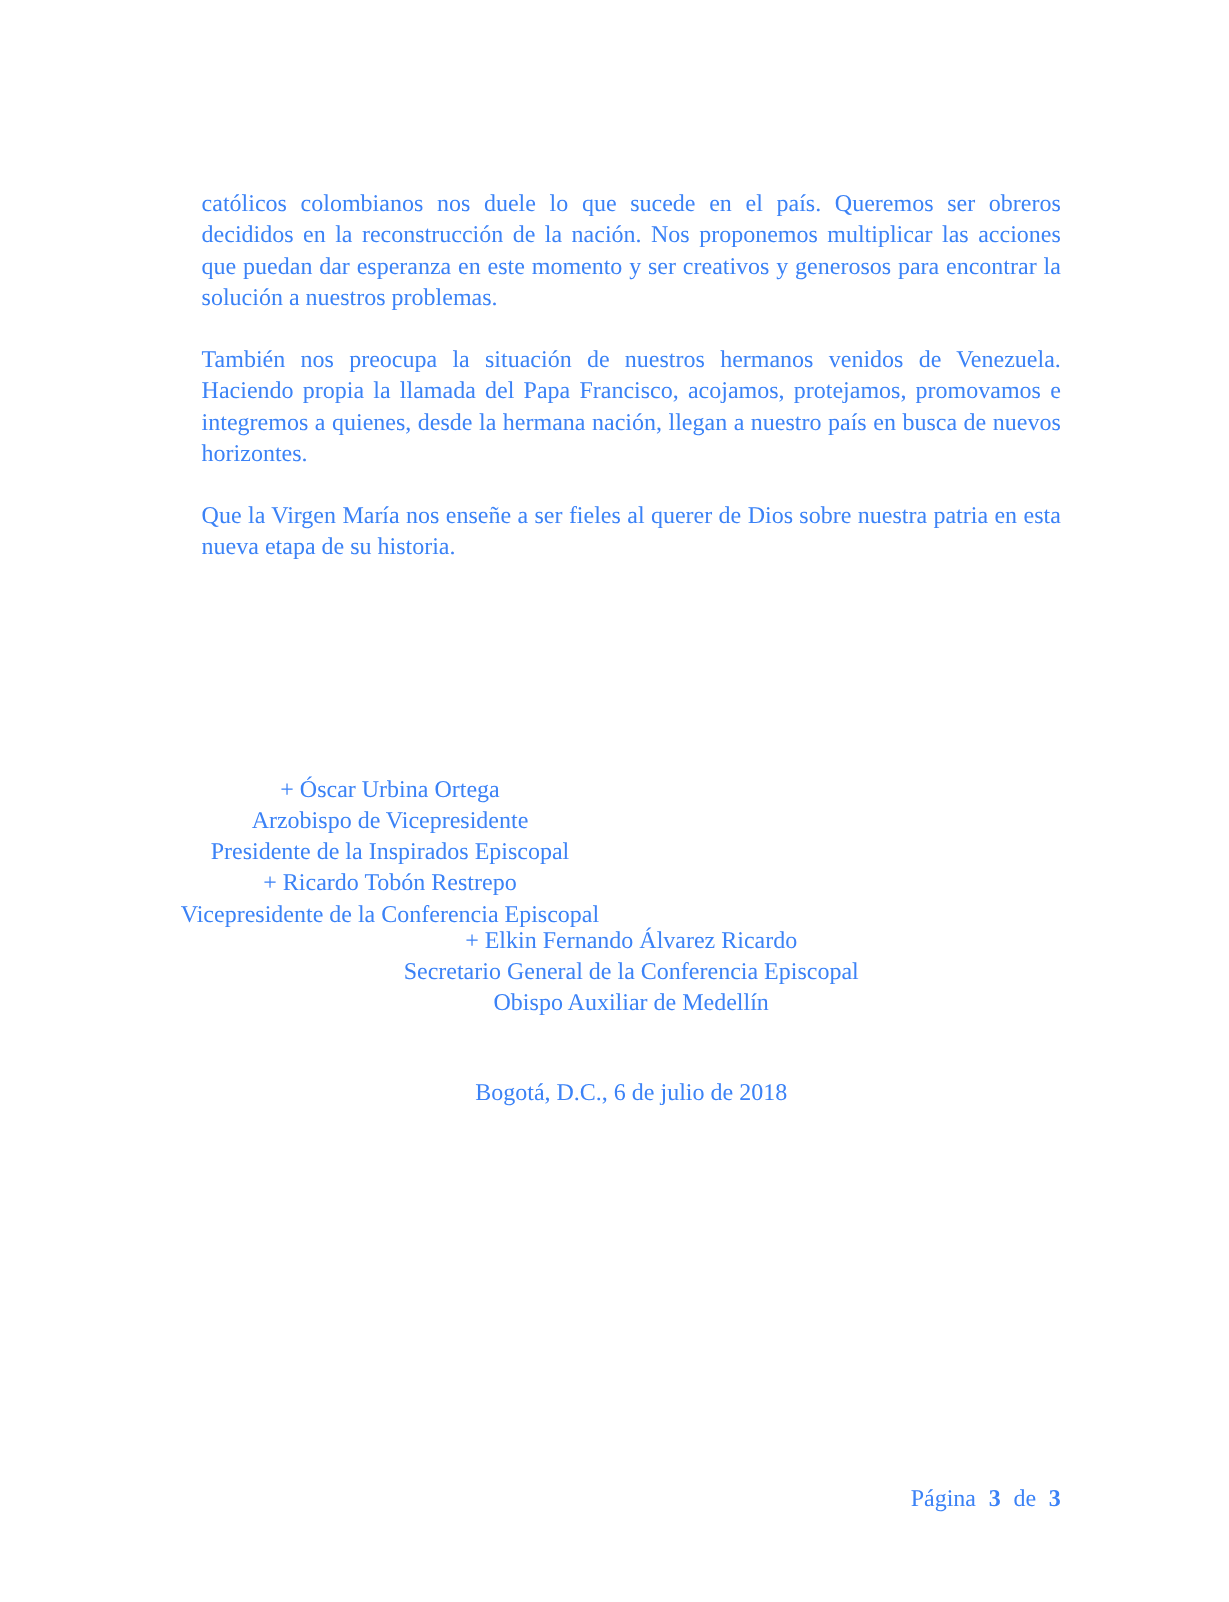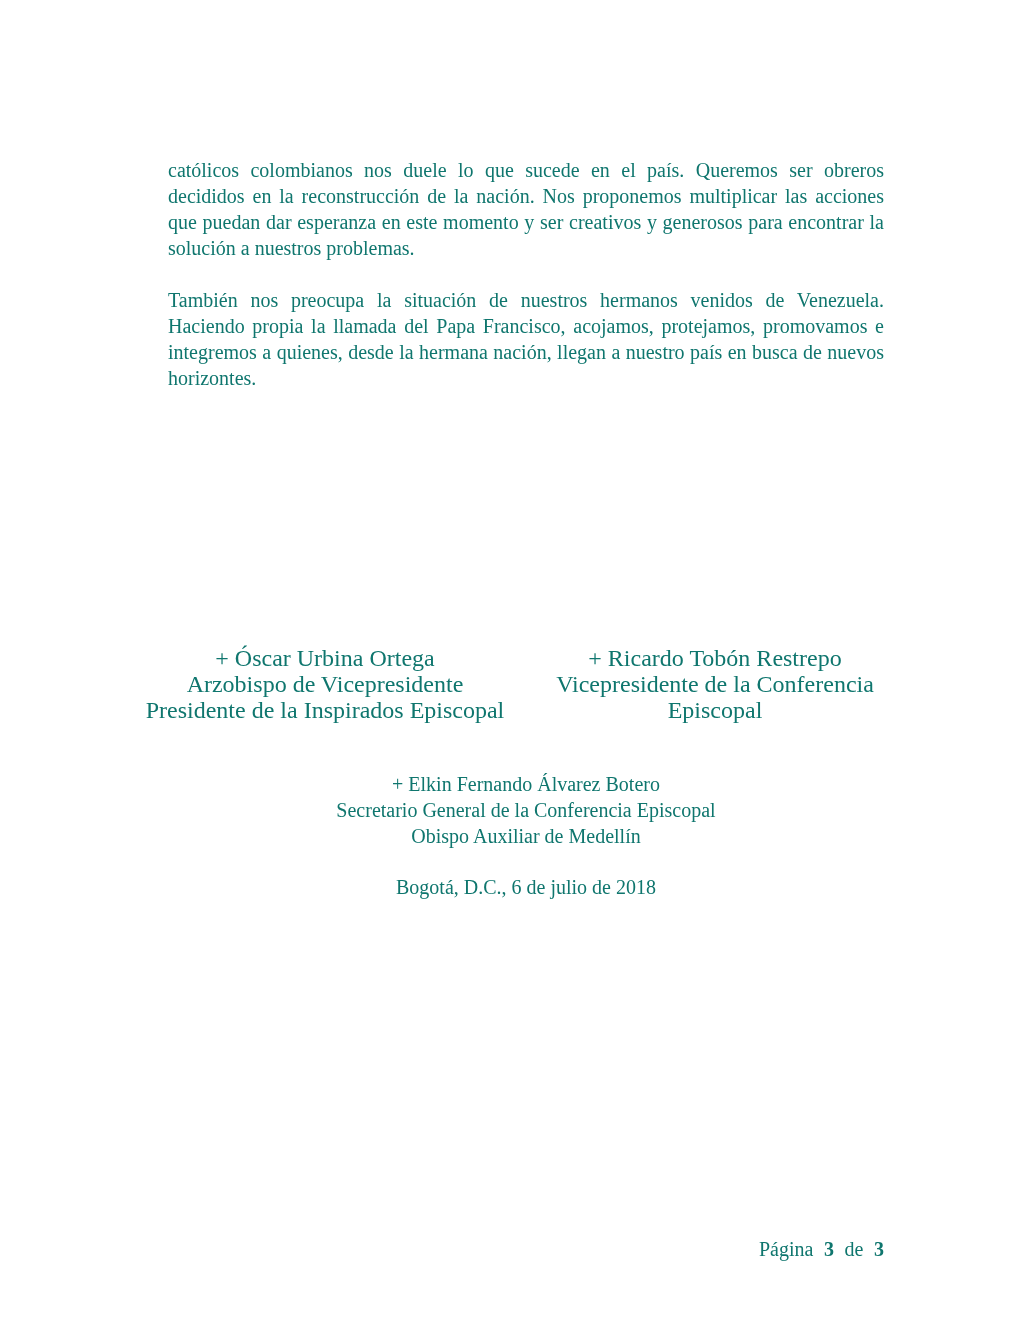--- a/index.html
+++ b/index.html
@@ -7,21 +7,21 @@
     margin: 0;
     padding: 0;
     background: #ffffff;
   }
   .page {
     position: relative;
     width: 1024px;
     height: 1335px;
     background: #ffffff;
     font-family: "Liberation Serif", "DejaVu Serif", serif;
-    color: #0f766e;
+    color: #3b82f6;
     overflow: hidden;
     border-radius: 31px;
   }
   .text-block {
     position: absolute;
     left: 168px;
     top: 157px;
     width: 716px;
     font-size: 20px;
     line-height: 26px;
@@ -29,39 +29,40 @@
   .text-block p {
     margin: 0 0 26px 0;
     text-align: justify;
   }
   .sig-row {
     position: absolute;
     top: 645px;
     left: 130px;
     width: 780px;
     display: flex;
-    font-size: 24px;
+    font-size: 20px;
     line-height: 26px;
+    flex-direction: column;
   }
   .sig-col {
     width: 50%;
     text-align: center;
   }
   .sig-center {
     position: absolute;
     top: 771px;
     left: 168px;
     width: 716px;
     text-align: center;
     font-size: 20px;
     line-height: 26px;
   }
   .dateline {
     position: absolute;
-    top: 874px;
+    top: 898px;
     left: 168px;
     width: 716px;
     text-align: center;
     font-size: 20px;
     line-height: 26px;
   }
   .footer {
     position: absolute;
     top: 1236px;
     left: 168px;
@@ -75,36 +76,37 @@
   .footer .pagenum { font-weight: bold; }
 </style>
 </head>
 <body>
 
 <div class="page">
 
   <div class="text-block">
     <p>católicos colombianos nos duele lo que sucede en el país. Queremos ser obreros decididos en la reconstrucción de la nación.  Nos proponemos multiplicar las acciones que puedan dar esperanza en este momento y ser creativos y generosos para encontrar la solución a nuestros problemas.</p>
     <p>También nos preocupa la situación de nuestros hermanos venidos de Venezuela. Haciendo propia la llamada del Papa Francisco, acojamos, protejamos, promovamos e integremos a quienes, desde la hermana nación, llegan a nuestro país en busca de nuevos horizontes.</p>
+    <p>Que la Virgen María nos enseñe a ser fieles al querer de Dios sobre nuestra patria en esta nueva etapa de su historia.</p>
   </div>
 
   <div class="sig-row">
     <div class="sig-col">
       <div>+ Óscar Urbina Ortega</div>
       <div>Arzobispo de Vicepresidente</div>
       <div>Presidente de la Inspirados Episcopal</div>
     </div>
     <div class="sig-col">
       <div>+ Ricardo Tobón Restrepo</div>
       <div>Vicepresidente de la Conferencia Episcopal</div>
     </div>
   </div>
 
   <div class="sig-center">
-    <div>+ Elkin Fernando Álvarez Botero</div>
+    <div>+ Elkin Fernando Álvarez Ricardo</div>
     <div>Secretario General de la Conferencia Episcopal</div>
     <div>Obispo Auxiliar de Medellín</div>
   </div>
 
   <div class="dateline">Bogotá, D.C., 6 de julio de 2018</div>
 
   <div class="footer">
     <span>Página</span>
     <span class="pagenum">3</span>
     <span>de</span>

